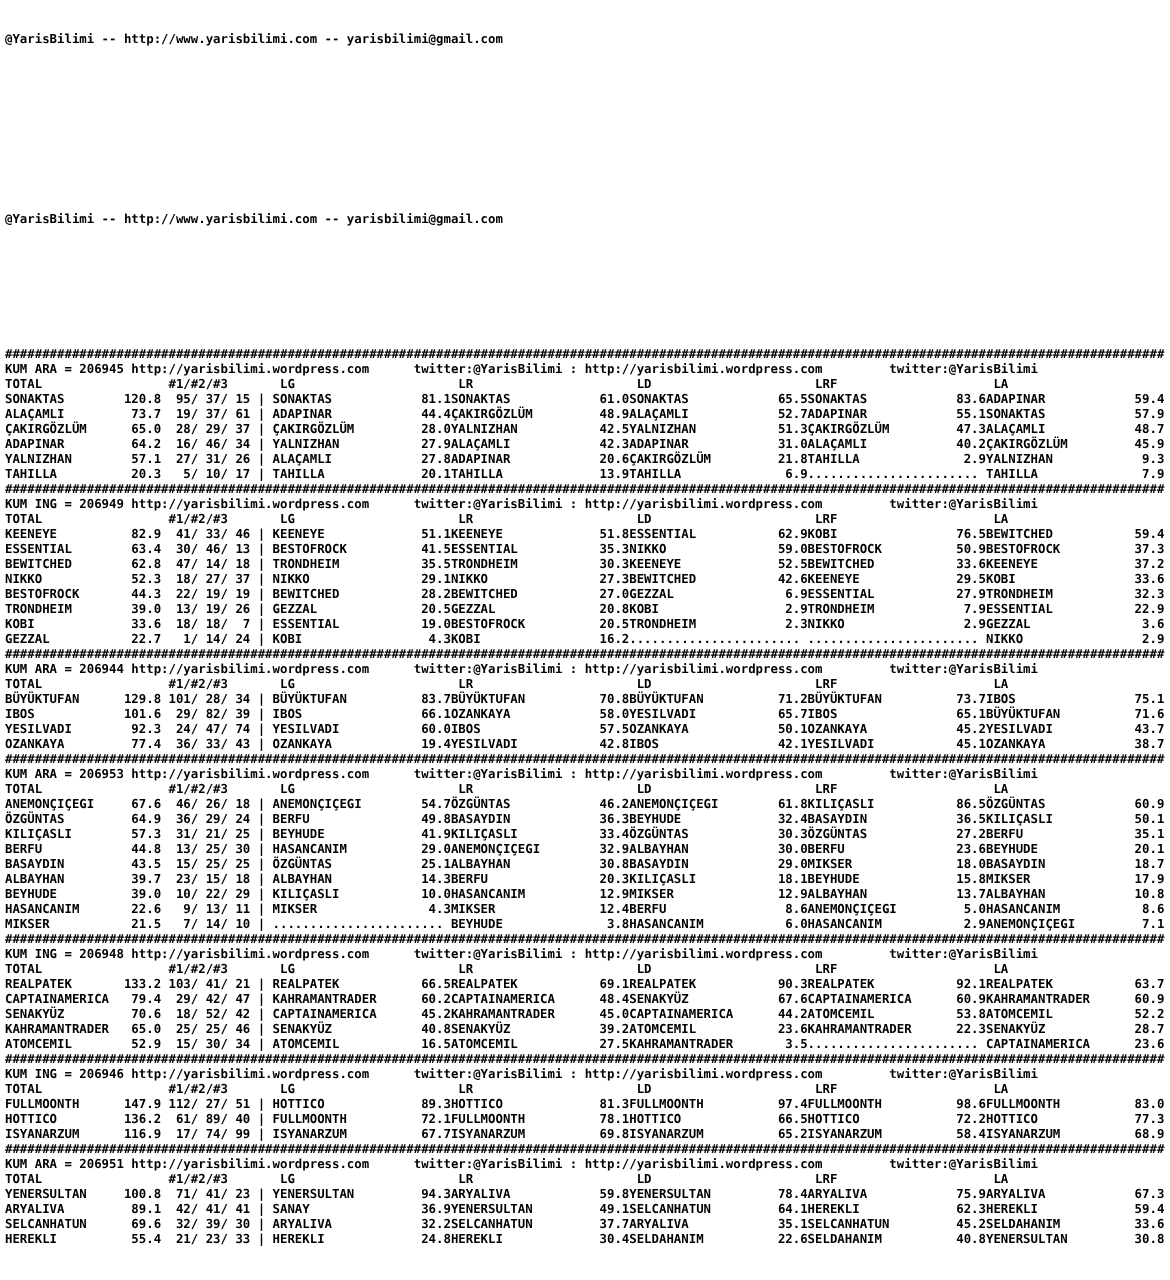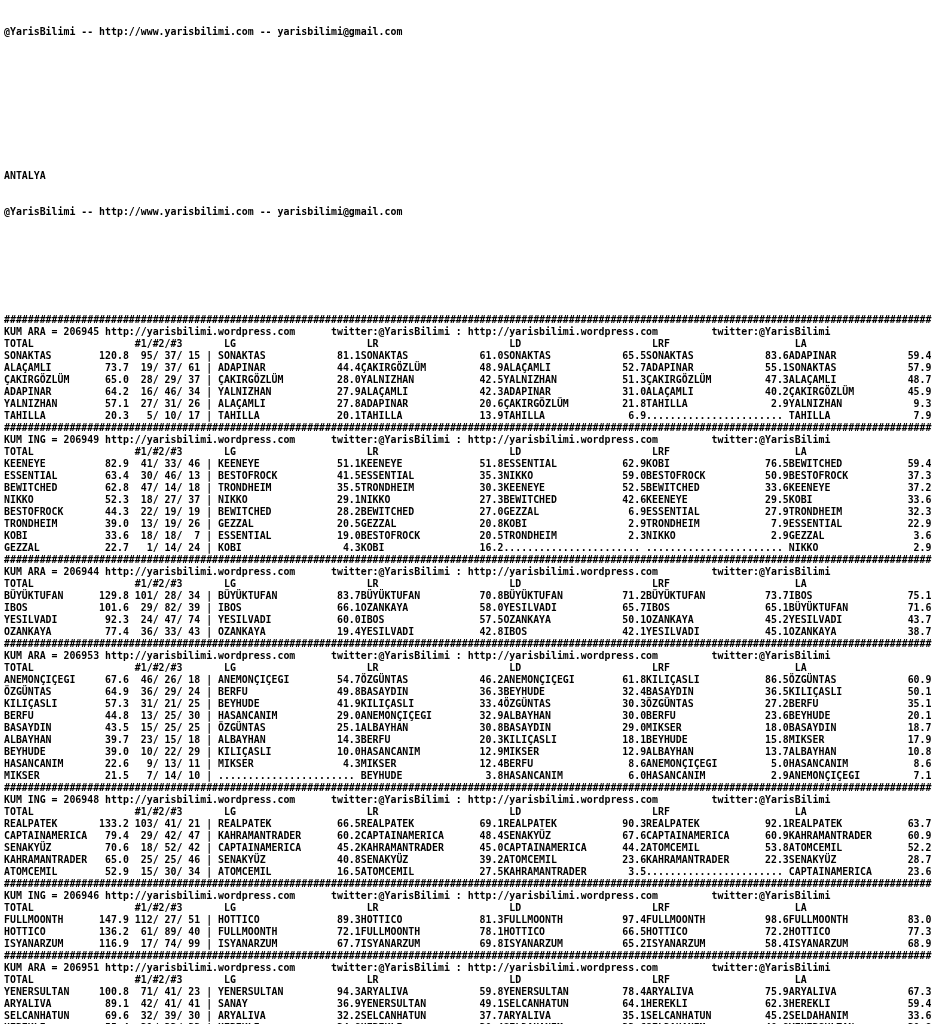--- a/index.html
+++ b/index.html
@@ -16,18 +16,17 @@
   .ln { height: 12px; }
 </style>
 </head>
 <body>
 
 <div id="report">
   <div class="ln">@YarisBilimi -- http://www.yarisbilimi.com -- yarisbilimi@gmail.com</div>
   <div class="ln">&nbsp;</div>
   <div class="ln">&nbsp;</div>
   <div class="ln">&nbsp;</div>
-  <div class="ln">ANTALYA</div>
   <div class="ln">@YarisBilimi -- http://www.yarisbilimi.com -- yarisbilimi@gmail.com</div>
   <div class="ln">&nbsp;</div>
   <div class="ln">&nbsp;</div>
   <div id="sections"><div class="ln">############################################################################################################################################################</div><div class="ln">KUM ARA = 206945 http://yarisbilimi.wordpress.com      twitter:@YarisBilimi : http://yarisbilimi.wordpress.com         twitter:@YarisBilimi</div><div class="ln">TOTAL                 #1/#2/#3       LG                      LR                      LD                      LRF                     LA</div><div class="ln">SONAKTAS        120.8  95/ 37/ 15 | SONAKTAS            81.1SONAKTAS            61.0SONAKTAS            65.5SONAKTAS            83.6ADAPINAR            59.4</div><div class="ln">ALAÇAMLI         73.7  19/ 37/ 61 | ADAPINAR            44.4ÇAKIRGÖZLÜM         48.9ALAÇAMLI            52.7ADAPINAR            55.1SONAKTAS            57.9</div><div class="ln">ÇAKIRGÖZLÜM      65.0  28/ 29/ 37 | ÇAKIRGÖZLÜM         28.0YALNIZHAN           42.5YALNIZHAN           51.3ÇAKIRGÖZLÜM         47.3ALAÇAMLI            48.7</div><div class="ln">ADAPINAR         64.2  16/ 46/ 34 | YALNIZHAN           27.9ALAÇAMLI            42.3ADAPINAR            31.0ALAÇAMLI            40.2ÇAKIRGÖZLÜM         45.9</div><div class="ln">YALNIZHAN        57.1  27/ 31/ 26 | ALAÇAMLI            27.8ADAPINAR            20.6ÇAKIRGÖZLÜM         21.8TAHILLA              2.9YALNIZHAN            9.3</div><div class="ln">TAHILLA          20.3   5/ 10/ 17 | TAHILLA             20.1TAHILLA             13.9TAHILLA              6.9....................... TAHILLA              7.9</div><div class="ln">############################################################################################################################################################</div><div class="ln">KUM ING = 206949 http://yarisbilimi.wordpress.com      twitter:@YarisBilimi : http://yarisbilimi.wordpress.com         twitter:@YarisBilimi</div><div class="ln">TOTAL                 #1/#2/#3       LG                      LR                      LD                      LRF                     LA</div><div class="ln">KEENEYE          82.9  41/ 33/ 46 | KEENEYE             51.1KEENEYE             51.8ESSENTIAL           62.9KOBI                76.5BEWITCHED           59.4</div><div class="ln">ESSENTIAL        63.4  30/ 46/ 13 | BESTOFROCK          41.5ESSENTIAL           35.3NIKKO               59.0BESTOFROCK          50.9BESTOFROCK          37.3</div><div class="ln">BEWITCHED        62.8  47/ 14/ 18 | TRONDHEIM           35.5TRONDHEIM           30.3KEENEYE             52.5BEWITCHED           33.6KEENEYE             37.2</div><div class="ln">NIKKO            52.3  18/ 27/ 37 | NIKKO               29.1NIKKO               27.3BEWITCHED           42.6KEENEYE             29.5KOBI                33.6</div><div class="ln">BESTOFROCK       44.3  22/ 19/ 19 | BEWITCHED           28.2BEWITCHED           27.0GEZZAL               6.9ESSENTIAL           27.9TRONDHEIM           32.3</div><div class="ln">TRONDHEIM        39.0  13/ 19/ 26 | GEZZAL              20.5GEZZAL              20.8KOBI                 2.9TRONDHEIM            7.9ESSENTIAL           22.9</div><div class="ln">KOBI             33.6  18/ 18/  7 | ESSENTIAL           19.0BESTOFROCK          20.5TRONDHEIM            2.3NIKKO                2.9GEZZAL               3.6</div><div class="ln">GEZZAL           22.7   1/ 14/ 24 | KOBI                 4.3KOBI                16.2....................... ....................... NIKKO                2.9</div><div class="ln">############################################################################################################################################################</div><div class="ln">KUM ARA = 206944 http://yarisbilimi.wordpress.com      twitter:@YarisBilimi : http://yarisbilimi.wordpress.com         twitter:@YarisBilimi</div><div class="ln">TOTAL                 #1/#2/#3       LG                      LR                      LD                      LRF                     LA</div><div class="ln">BÜYÜKTUFAN      129.8 101/ 28/ 34 | BÜYÜKTUFAN          83.7BÜYÜKTUFAN          70.8BÜYÜKTUFAN          71.2BÜYÜKTUFAN          73.7IBOS                75.1</div><div class="ln">IBOS            101.6  29/ 82/ 39 | IBOS                66.1OZANKAYA            58.0YESILVADI           65.7IBOS                65.1BÜYÜKTUFAN          71.6</div><div class="ln">YESILVADI        92.3  24/ 47/ 74 | YESILVADI           60.0IBOS                57.5OZANKAYA            50.1OZANKAYA            45.2YESILVADI           43.7</div><div class="ln">OZANKAYA         77.4  36/ 33/ 43 | OZANKAYA            19.4YESILVADI           42.8IBOS                42.1YESILVADI           45.1OZANKAYA            38.7</div><div class="ln">############################################################################################################################################################</div><div class="ln">KUM ARA = 206953 http://yarisbilimi.wordpress.com      twitter:@YarisBilimi : http://yarisbilimi.wordpress.com         twitter:@YarisBilimi</div><div class="ln">TOTAL                 #1/#2/#3       LG                      LR                      LD                      LRF                     LA</div><div class="ln">ANEMONÇIÇEGI     67.6  46/ 26/ 18 | ANEMONÇIÇEGI        54.7ÖZGÜNTAS            46.2ANEMONÇIÇEGI        61.8KILIÇASLI           86.5ÖZGÜNTAS            60.9</div><div class="ln">ÖZGÜNTAS         64.9  36/ 29/ 24 | BERFU               49.8BASAYDIN            36.3BEYHUDE             32.4BASAYDIN            36.5KILIÇASLI           50.1</div><div class="ln">KILIÇASLI        57.3  31/ 21/ 25 | BEYHUDE             41.9KILIÇASLI           33.4ÖZGÜNTAS            30.3ÖZGÜNTAS            27.2BERFU               35.1</div><div class="ln">BERFU            44.8  13/ 25/ 30 | HASANCANIM          29.0ANEMONÇIÇEGI        32.9ALBAYHAN            30.0BERFU               23.6BEYHUDE             20.1</div><div class="ln">BASAYDIN         43.5  15/ 25/ 25 | ÖZGÜNTAS            25.1ALBAYHAN            30.8BASAYDIN            29.0MIKSER              18.0BASAYDIN            18.7</div><div class="ln">ALBAYHAN         39.7  23/ 15/ 18 | ALBAYHAN            14.3BERFU               20.3KILIÇASLI           18.1BEYHUDE             15.8MIKSER              17.9</div><div class="ln">BEYHUDE          39.0  10/ 22/ 29 | KILIÇASLI           10.0HASANCANIM          12.9MIKSER              12.9ALBAYHAN            13.7ALBAYHAN            10.8</div><div class="ln">HASANCANIM       22.6   9/ 13/ 11 | MIKSER               4.3MIKSER              12.4BERFU                8.6ANEMONÇIÇEGI         5.0HASANCANIM           8.6</div><div class="ln">MIKSER           21.5   7/ 14/ 10 | ....................... BEYHUDE              3.8HASANCANIM           6.0HASANCANIM           2.9ANEMONÇIÇEGI         7.1</div><div class="ln">############################################################################################################################################################</div><div class="ln">KUM ING = 206948 http://yarisbilimi.wordpress.com      twitter:@YarisBilimi : http://yarisbilimi.wordpress.com         twitter:@YarisBilimi</div><div class="ln">TOTAL                 #1/#2/#3       LG                      LR                      LD                      LRF                     LA</div><div class="ln">REALPATEK       133.2 103/ 41/ 21 | REALPATEK           66.5REALPATEK           69.1REALPATEK           90.3REALPATEK           92.1REALPATEK           63.7</div><div class="ln">CAPTAINAMERICA   79.4  29/ 42/ 47 | KAHRAMANTRADER      60.2CAPTAINAMERICA      48.4SENAKYÜZ            67.6CAPTAINAMERICA      60.9KAHRAMANTRADER      60.9</div><div class="ln">SENAKYÜZ         70.6  18/ 52/ 42 | CAPTAINAMERICA      45.2KAHRAMANTRADER      45.0CAPTAINAMERICA      44.2ATOMCEMIL           53.8ATOMCEMIL           52.2</div><div class="ln">KAHRAMANTRADER   65.0  25/ 25/ 46 | SENAKYÜZ            40.8SENAKYÜZ            39.2ATOMCEMIL           23.6KAHRAMANTRADER      22.3SENAKYÜZ            28.7</div><div class="ln">ATOMCEMIL        52.9  15/ 30/ 34 | ATOMCEMIL           16.5ATOMCEMIL           27.5KAHRAMANTRADER       3.5....................... CAPTAINAMERICA      23.6</div><div class="ln">############################################################################################################################################################</div><div class="ln">KUM ING = 206946 http://yarisbilimi.wordpress.com      twitter:@YarisBilimi : http://yarisbilimi.wordpress.com         twitter:@YarisBilimi</div><div class="ln">TOTAL                 #1/#2/#3       LG                      LR                      LD                      LRF                     LA</div><div class="ln">FULLMOONTH      147.9 112/ 27/ 51 | HOTTICO             89.3HOTTICO             81.3FULLMOONTH          97.4FULLMOONTH          98.6FULLMOONTH          83.0</div><div class="ln">HOTTICO         136.2  61/ 89/ 40 | FULLMOONTH          72.1FULLMOONTH          78.1HOTTICO             66.5HOTTICO             72.2HOTTICO             77.3</div><div class="ln">ISYANARZUM      116.9  17/ 74/ 99 | ISYANARZUM          67.7ISYANARZUM          69.8ISYANARZUM          65.2ISYANARZUM          58.4ISYANARZUM          68.9</div><div class="ln">############################################################################################################################################################</div><div class="ln">KUM ARA = 206951 http://yarisbilimi.wordpress.com      twitter:@YarisBilimi : http://yarisbilimi.wordpress.com         twitter:@YarisBilimi</div><div class="ln">TOTAL                 #1/#2/#3       LG                      LR                      LD                      LRF                     LA</div><div class="ln">YENERSULTAN     100.8  71/ 41/ 23 | YENERSULTAN         94.3ARYALIVA            59.8YENERSULTAN         78.4ARYALIVA            75.9ARYALIVA            67.3</div><div class="ln">ARYALIVA         89.1  42/ 41/ 41 | SANAY               36.9YENERSULTAN         49.1SELCANHATUN         64.1HEREKLI             62.3HEREKLI             59.4</div><div class="ln">SELCANHATUN      69.6  32/ 39/ 30 | ARYALIVA            32.2SELCANHATUN         37.7ARYALIVA            35.1SELCANHATUN         45.2SELDAHANIM          33.6</div><div class="ln">HEREKLI          55.4  21/ 23/ 33 | HEREKLI             24.8HEREKLI             30.4SELDAHANIM          22.6SELDAHANIM          40.8YENERSULTAN         30.8</div></div>
 </div>
 
 </body></html>

